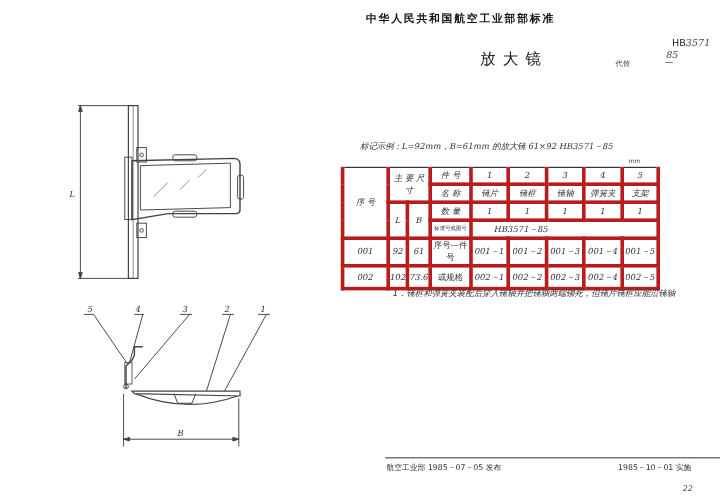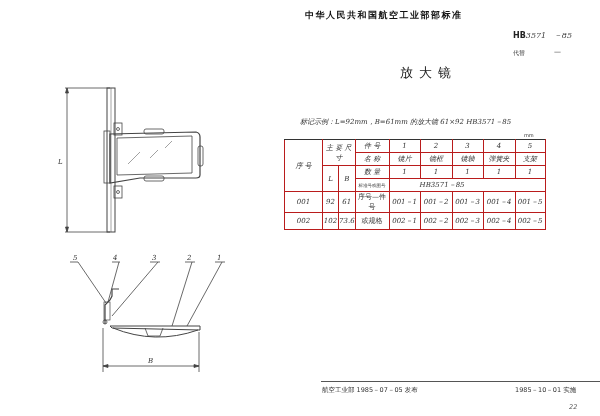--- a/index.html
+++ b/index.html
@@ -1,30 +1,30 @@
 <!DOCTYPE html>
 <html><head>
 <meta charset="utf-8">
 <style>
   html, body { margin:0; padding:0; }
   body { width:600px; height:416px; background:#fff; position:relative; overflow:hidden;
          font-family:"DejaVu Sans", sans-serif; color:#222; }
   .abs { position:absolute;text-align:center; }
   .hdr-org { left:305px; top:9px; font-size:9px; font-weight:bold; letter-spacing:1.5px; color:#111; }
   .std-no { left:513px; top:30px; font-size:8px; color:#222; }
-  .std-no b { font-weight:bold; }
+  .std-no b { font-weight:normal;margin-left:47px; }
   .std-no .it { font-style:italic; font-family:"DejaVu Serif", serif; color:#444; }
   .replace-lbl { left:513px; top:49px; font-size:6px; color:#333; }
   .replace-val { left:554px; top:48px; font-size:7px; color:#333; }
-  .title { left:400px; top:40px; font-size:13px; letter-spacing:6px; color:#222; font-family:Liberation Serif, serif;margin-top:24px; }
+  .title { left:400px; top:40px; font-size:13px; letter-spacing:6px; color:#222; font-family:Liberation Serif, serif; }
   .example { left:300px; top:117px; font-size:7px; font-style:italic; color:#333; font-family:"DejaVu Serif", serif; }
   .mm { left:524px; top:132px; font-size:5px; color:#333; }
   table.parts { position:absolute; left:284px; top:139px; border-collapse:collapse;
                 font-size:7px; font-family:"DejaVu Serif", serif; color:#333; }
-  table.parts td { border:1px solid #b91c1c; text-align:center; padding:0; height:12px; font-style:italic; }
+  table.parts td { border:3px solid #b91c1c; text-align:center; padding:0; height:12px; font-style:italic; }
   table.parts tr.top td { border-top:1.5px solid #333; }
   .tnote { font-size:4.5px !important; font-style:normal !important; }
   .notes { left:290px; top:240px; font-size:7px; line-height:10px; color:#333; font-style:italic; width:310px; }
   .notes div { white-space:nowrap; }
   .foot-line { left:321px; top:381px; width:283px; height:0; border-top:1px solid #555; }
   .foot-left { left:322px; top:386px; font-size:6.5px; color:#333; }
   .foot-right { left:515px; top:386px; font-size:6.5px; color:#333; }
   .page { left:569px; top:403px; font-size:6.5px; color:#555; font-style:italic; }
   svg { position:absolute; left:0; top:0; }
   .lbl { font-size:7px; font-style:italic; fill:#333; font-family:"DejaVu Serif", serif; }
@@ -148,21 +148,21 @@
     <td rowspan="2">B</td>
     <td>数 量</td>
     <td>1</td>
     <td>1</td>
     <td>1</td>
     <td>1</td>
     <td>1</td>
   </tr>
   <tr>
     <td class="tnote">标准号或图号</td>
-    <td colspan="5" style="text-align:left;padding-left:30px;">HB3571－85</td>
+    <td colspan="5" style="text-align:left;padding-left:18px;">HB3571－85</td>
   </tr>
   <tr class="top">
     <td>001</td>
     <td>92</td>
     <td>61</td>
     <td style="font-style:normal">序号—件号</td>
     <td>001－1</td>
     <td>001－2</td>
     <td>001－3</td>
     <td>001－4</td>
@@ -176,18 +176,19 @@
     <td>002－1</td>
     <td>002－2</td>
     <td>002－3</td>
     <td>002－4</td>
     <td>002－5</td>
   </tr>
 </tbody>
   </table>
 
 <div class="abs notes">
+  <div>1．镜框和弹簧夹装配后穿入镜轴并把镜轴两端铆死，但镜片镜框应能沿镜轴</div>
 </div>
 
 <div class="abs foot-line"></div>
 <div class="abs foot-left">航空工业部 1985－07－05 发布</div>
 <div class="abs foot-right">1985－10－01 实施</div>
 <div class="abs page">22</div>
 
 </body></html>

